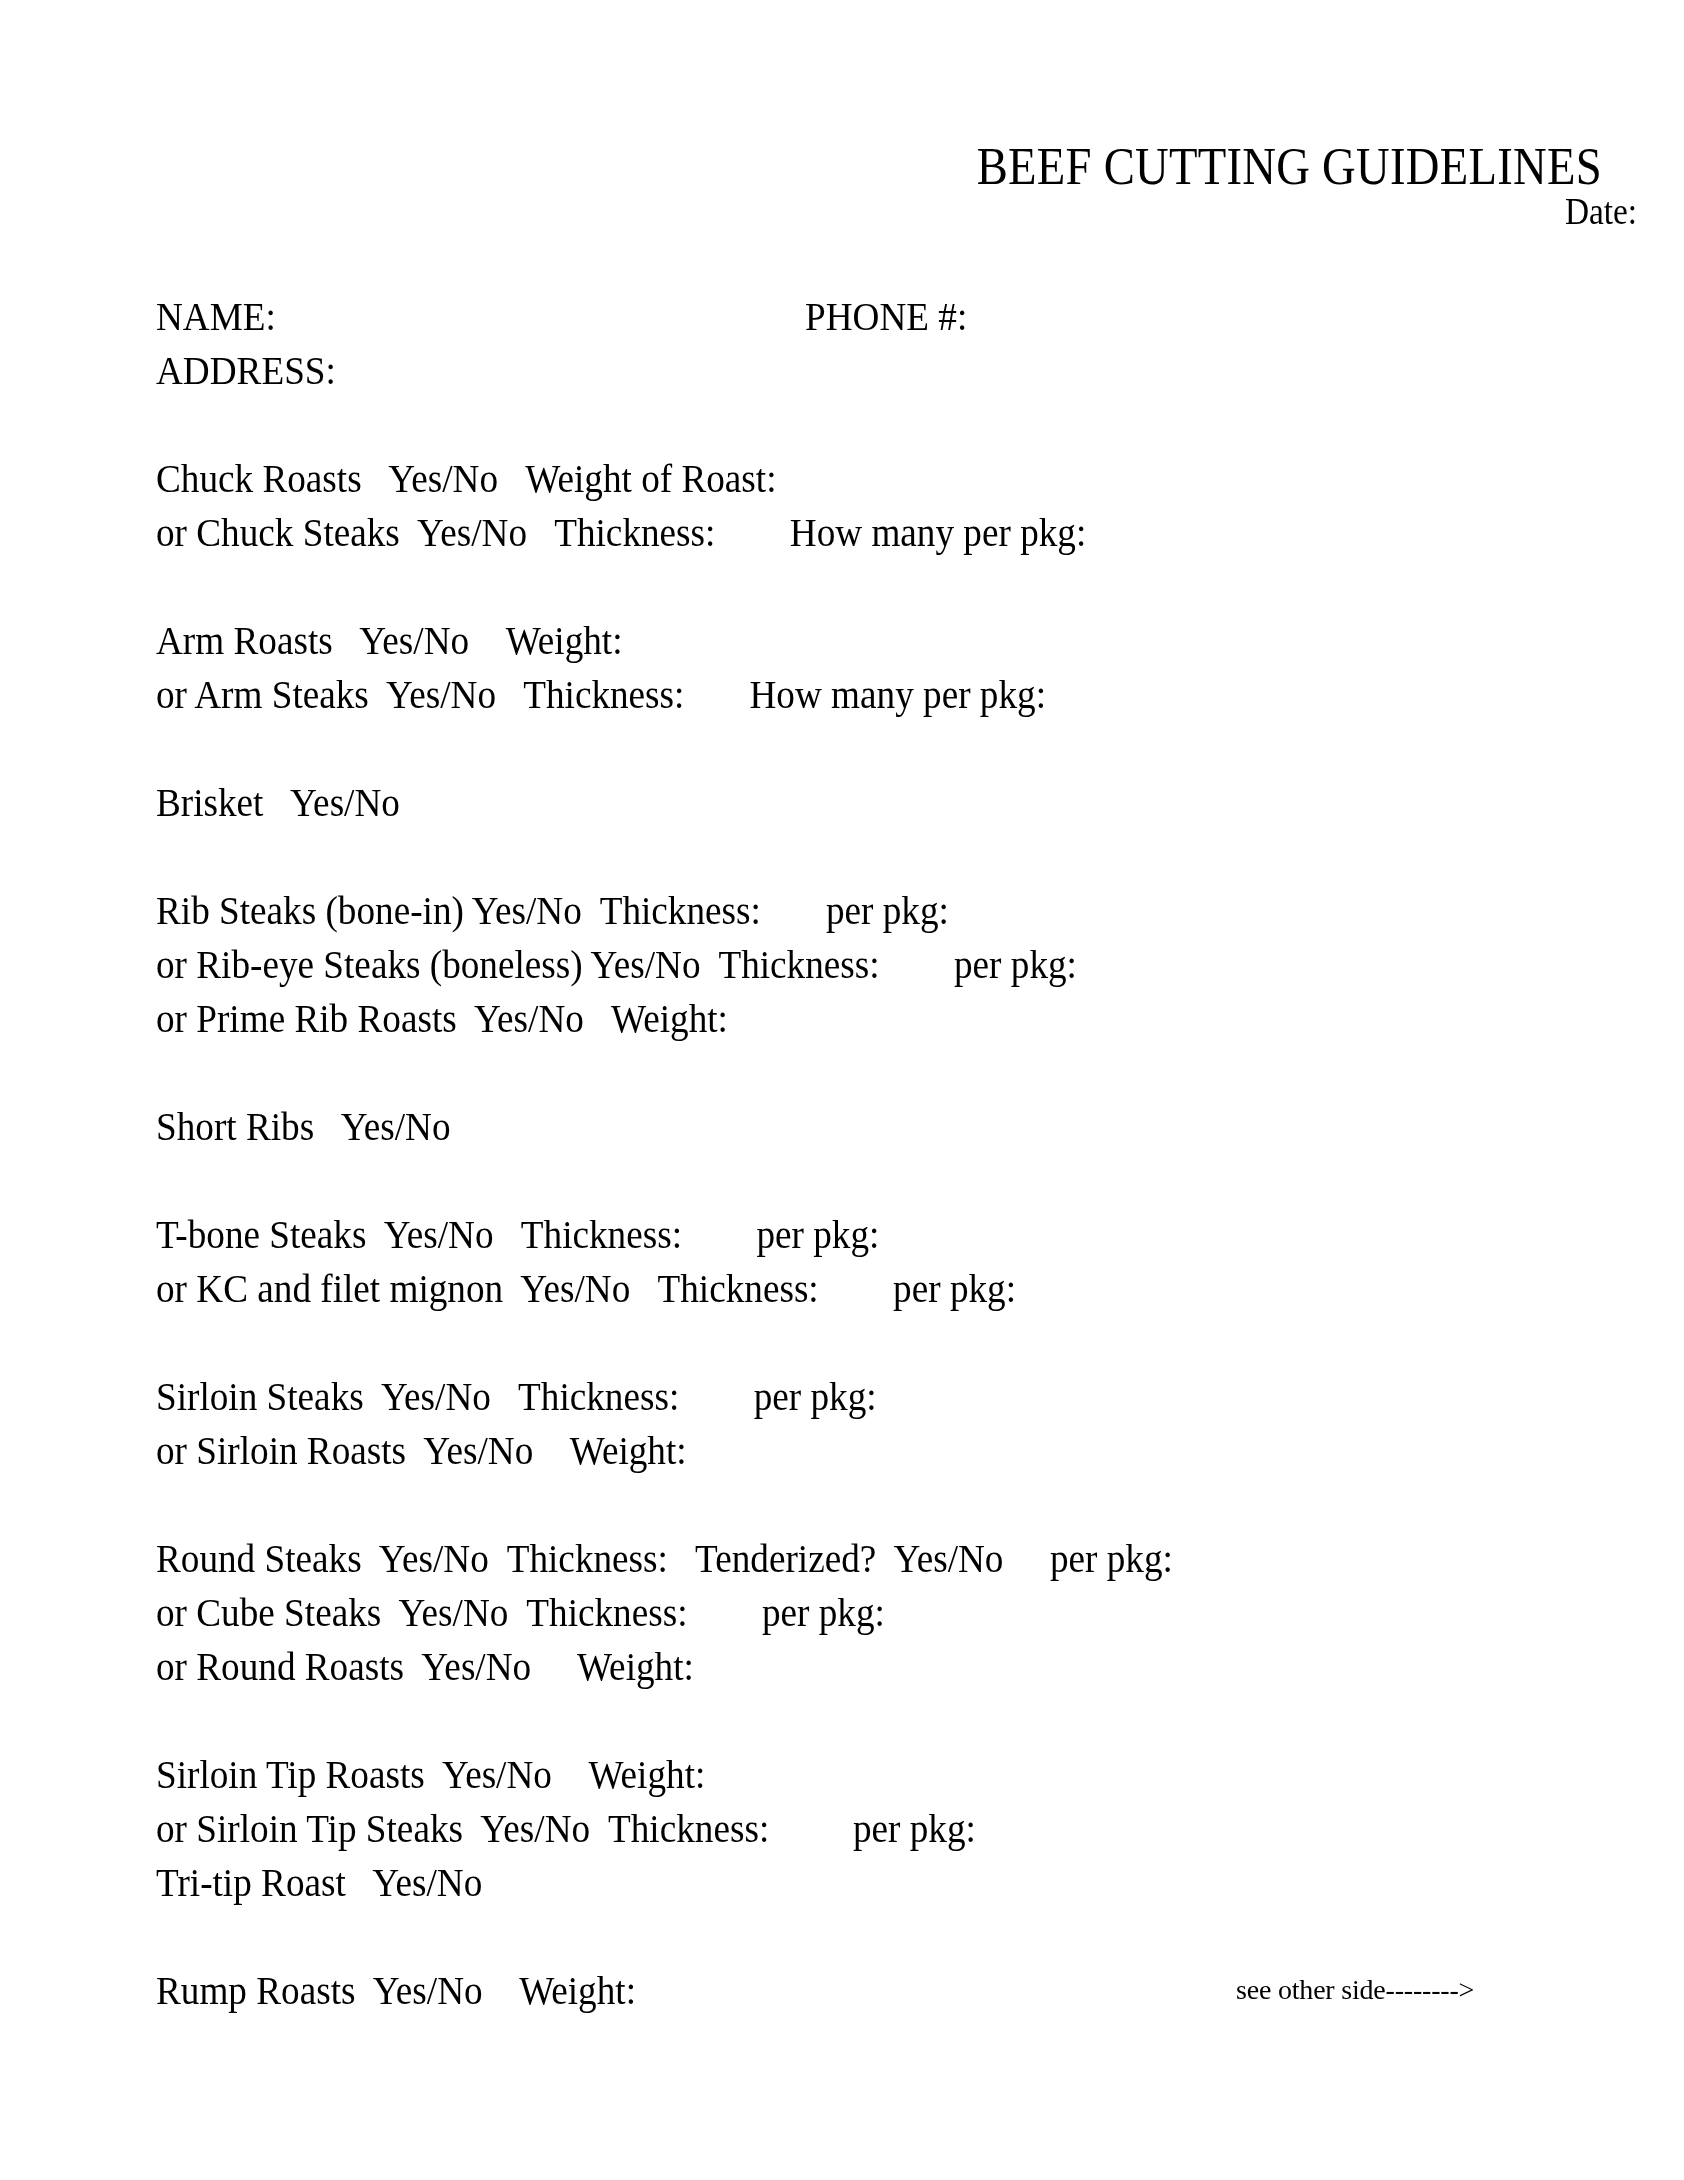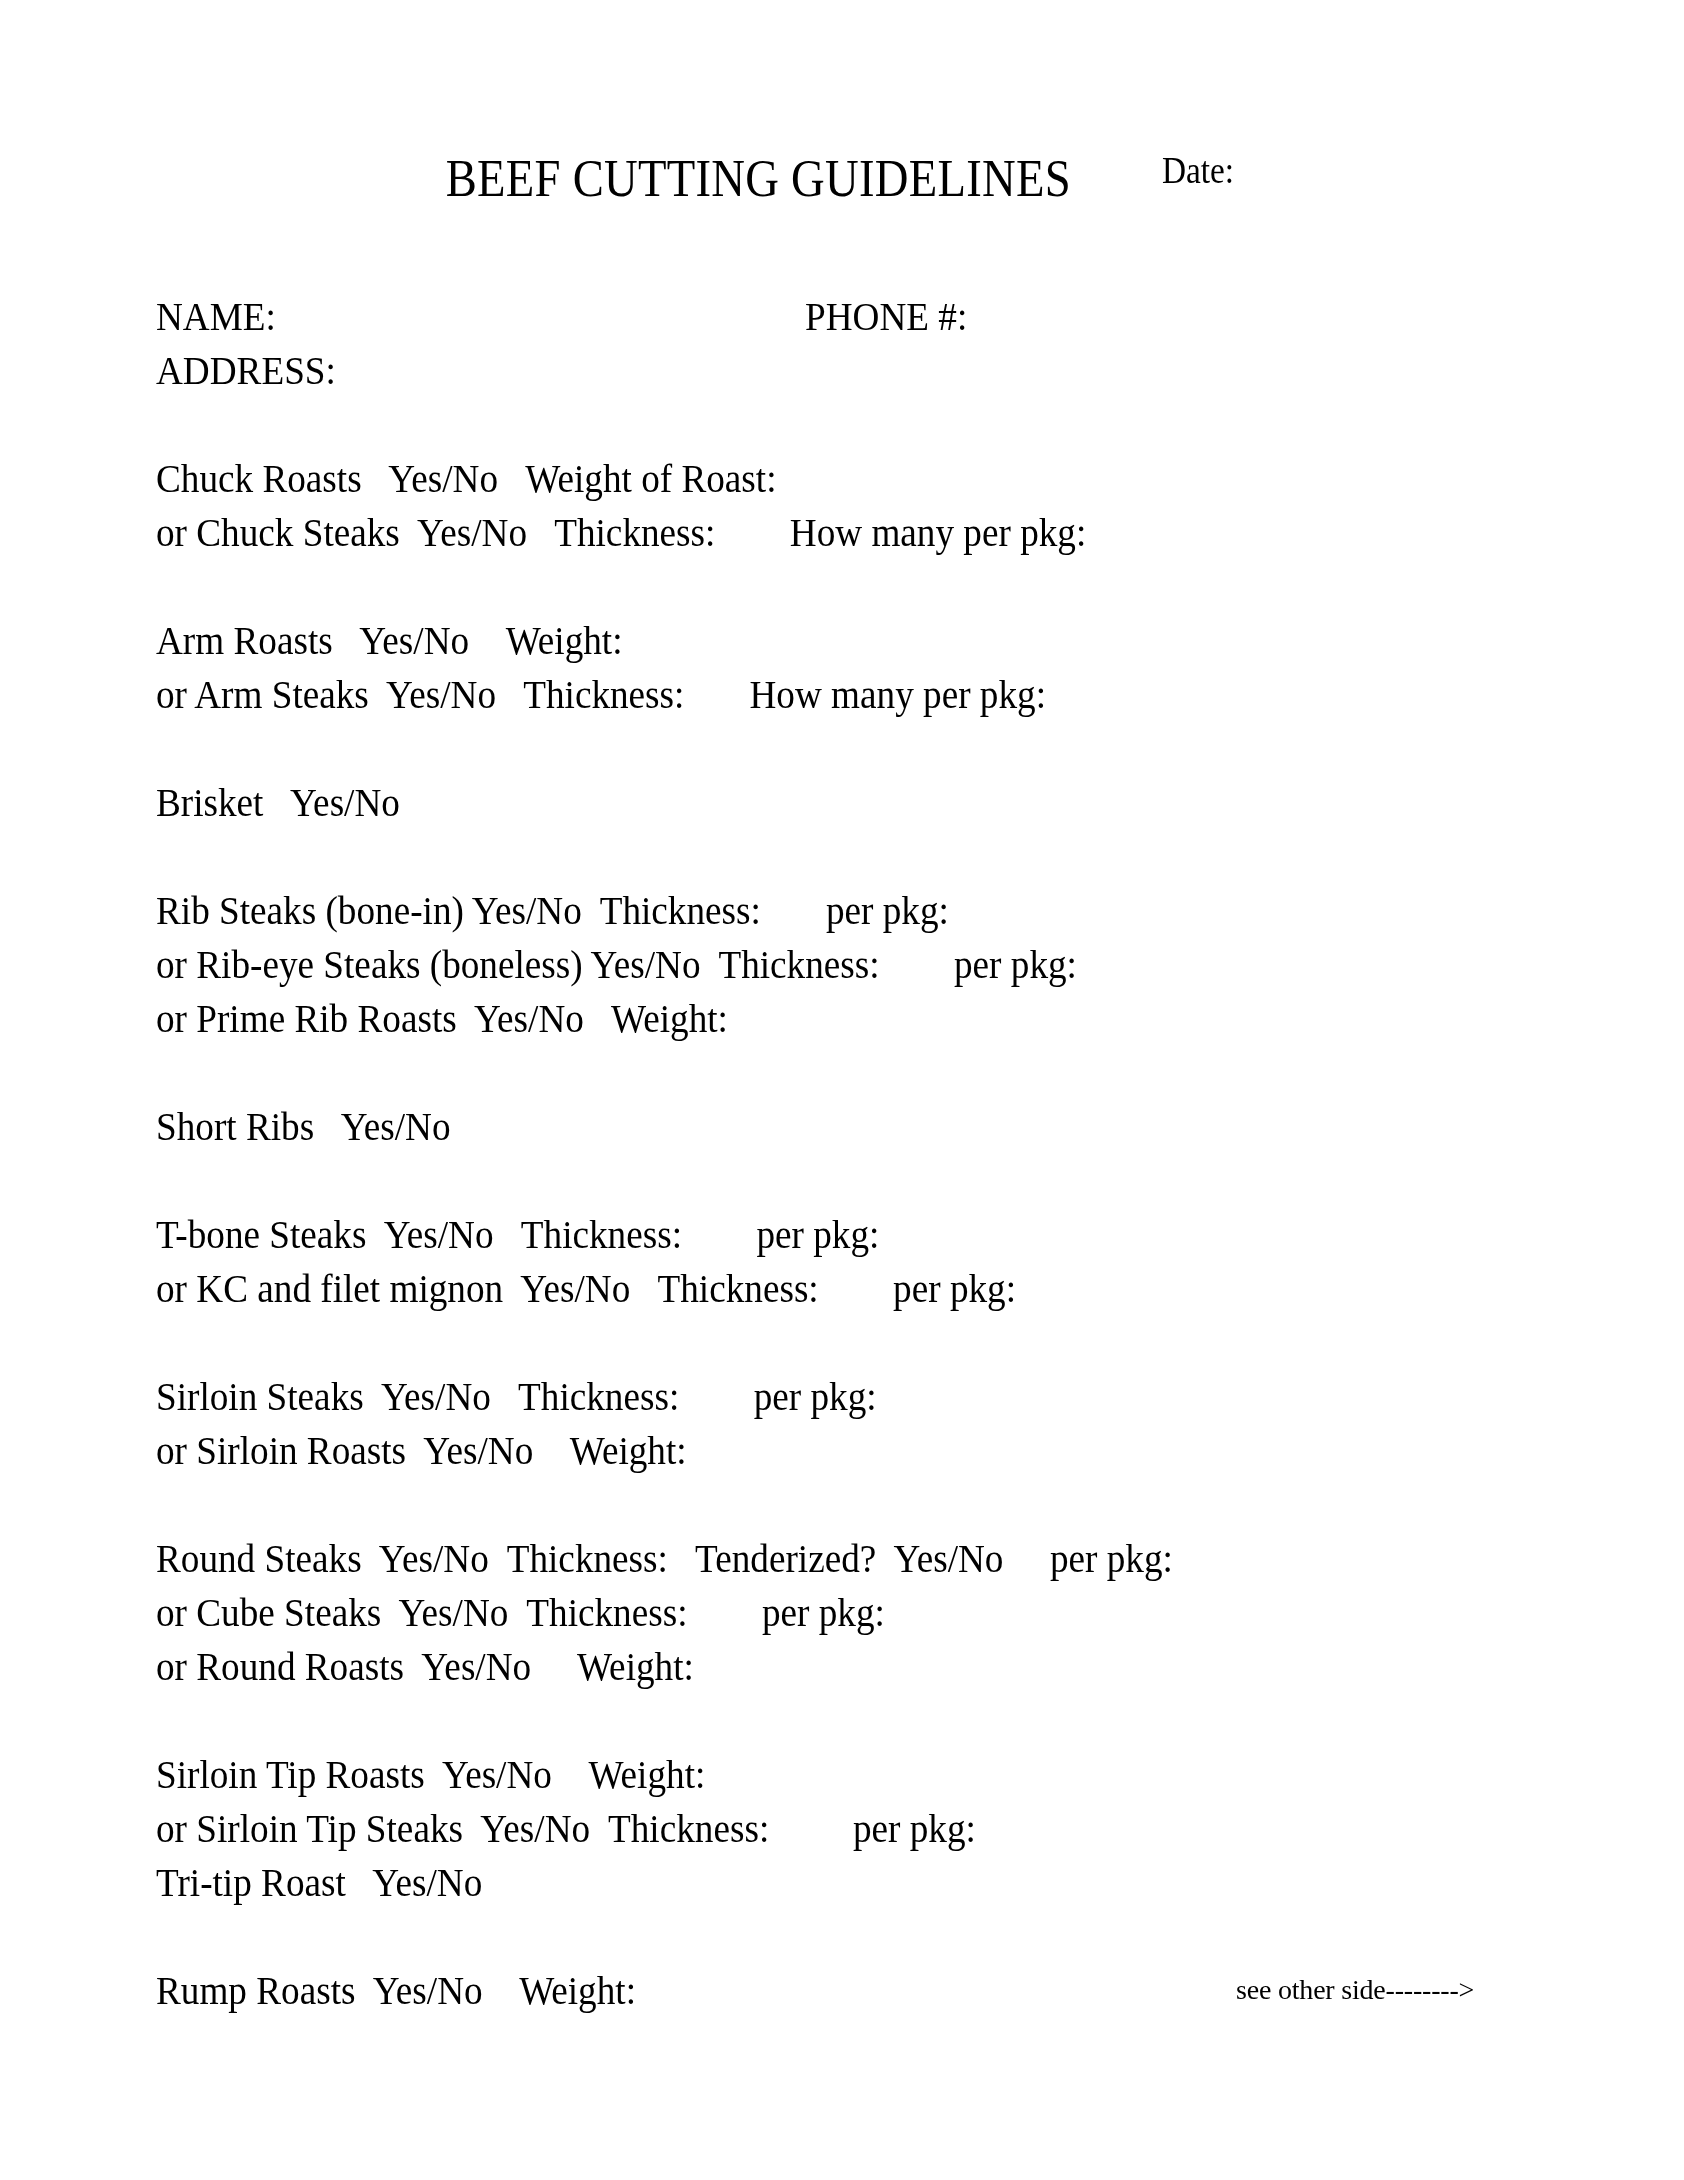--- a/index.html
+++ b/index.html
@@ -28,22 +28,23 @@
   }
 
   
   .header-row {
     position: absolute;
     left: 0;
     top: 152px;
     width: 1645px;
     height: 66px;
     display: flex;
-    align-items: flex-start;
+    align-items: flex-end;
     justify-content: center;
+    flex-direction: column;
   }
   .doc-title {
     font-family: "Liberation Serif", "DejaVu Serif", serif;
     font-size: 53px;
     line-height: 53px;
     letter-spacing: 0.3px;
     transform: scaleX(0.88);
     transform-origin: center bottom;
     white-space: nowrap;
   }

